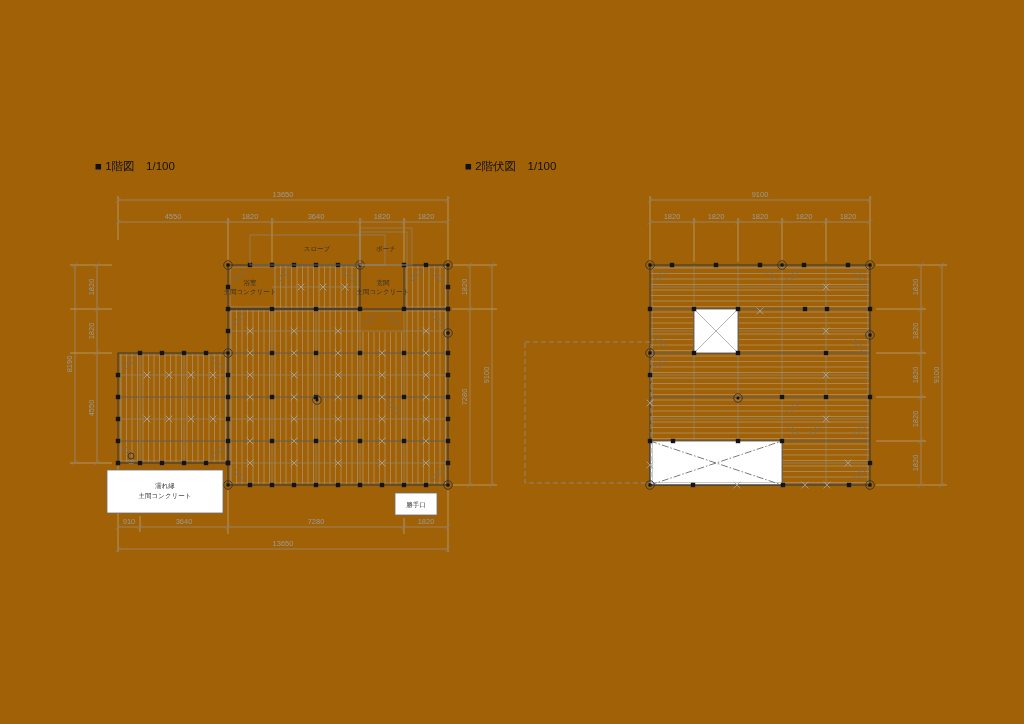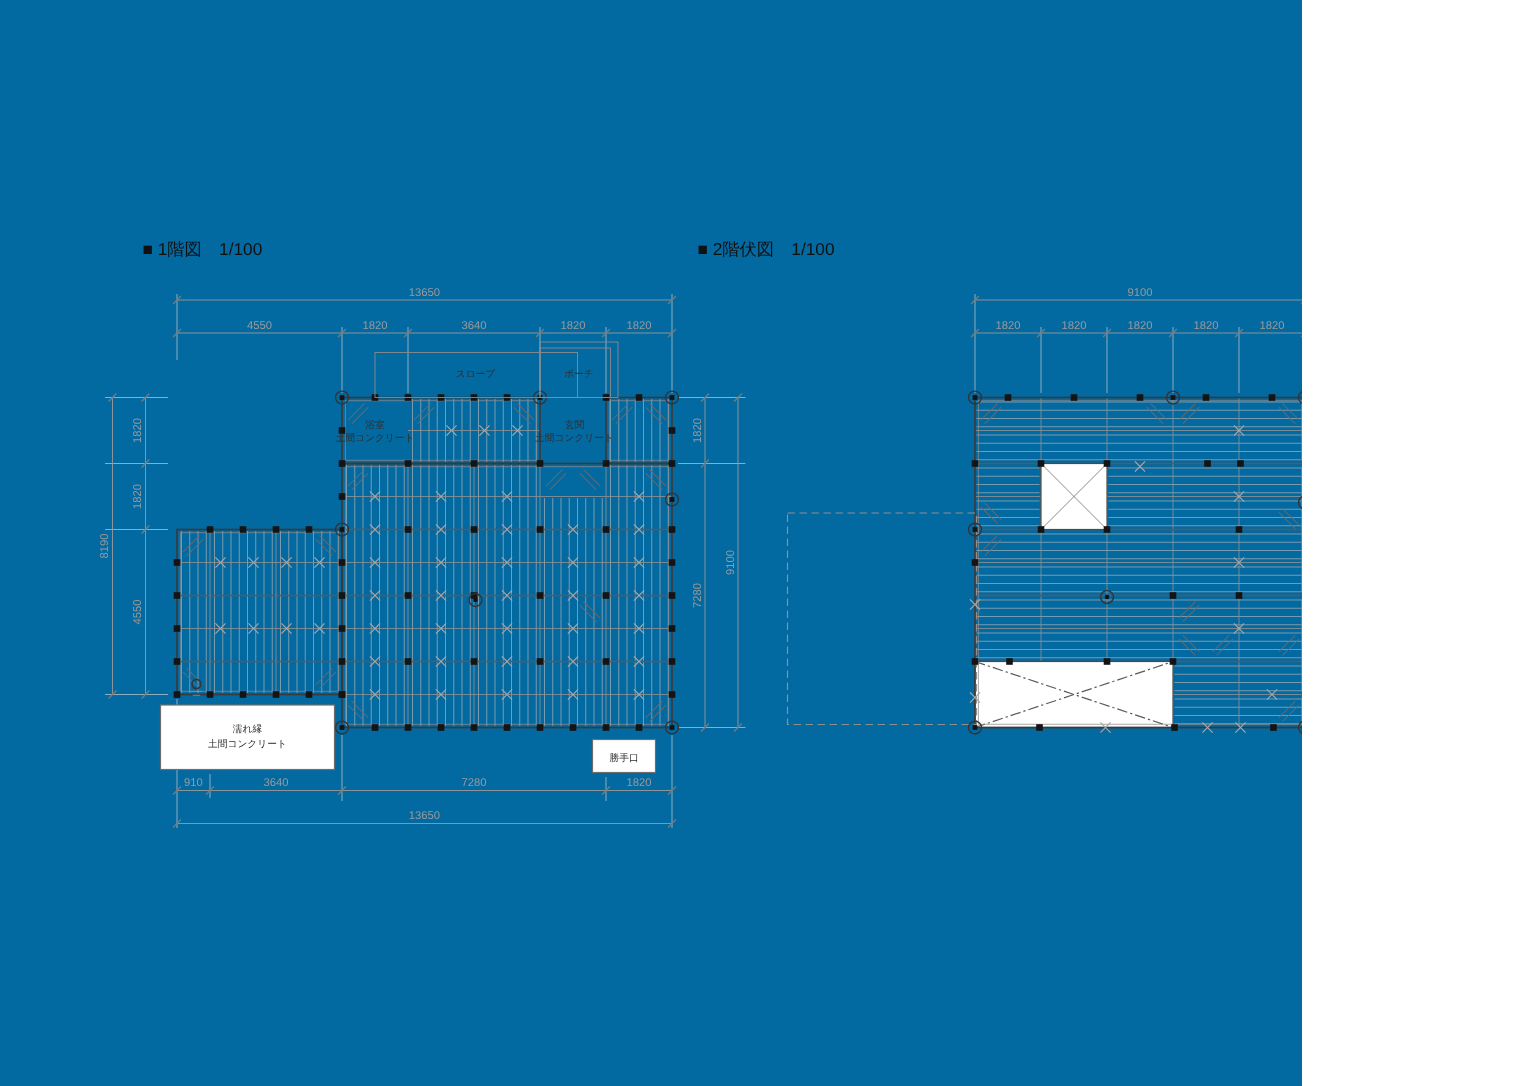--- a/index.html
+++ b/index.html
@@ -1,16 +1,16 @@
 <!DOCTYPE html>
 <html><head>
 <meta charset="utf-8">
 <style>
   html,body{margin:0;padding:0;background:#ffffff;}
-  .stage{position:relative;width:868px;height:724px;background:#0369a1;overflow:hidden;
+  .stage{position:relative;width:1024px;height:724px;background:#a16207;overflow:hidden;
          font-family:"Liberation Sans",sans-serif;}
   svg{display:block;}
   .title{fill:#111;font-size:11.5px;font-family:"Liberation Sans",sans-serif;}
   .wall{stroke:#3a3a3a;stroke-width:1.1;fill:none;}
   .wall2{stroke:#8d8d8d;stroke-width:0.5;fill:none;}
   .joist{stroke:#b3b3b3;stroke-width:0.45;}
   .beam{stroke:#909090;stroke-width:0.55;}
   .beam2{stroke:#5a5a5a;stroke-width:0.9;}
   .post{fill:#141414;}
   .tcol{stroke:#333;stroke-width:0.9;fill:none;}

